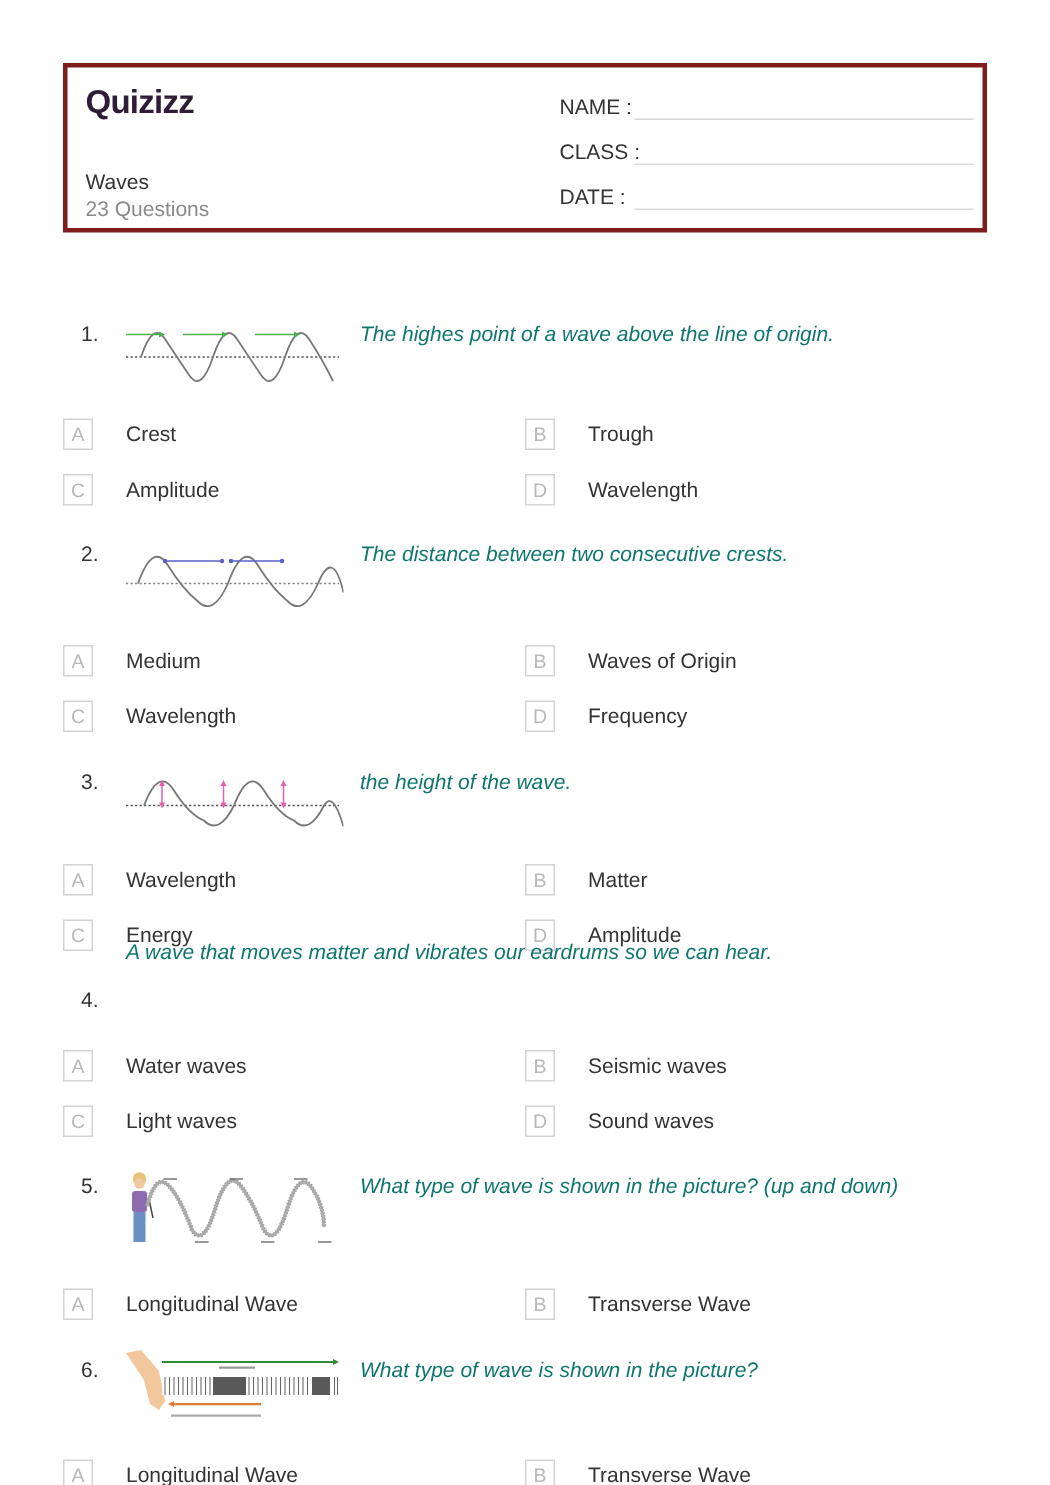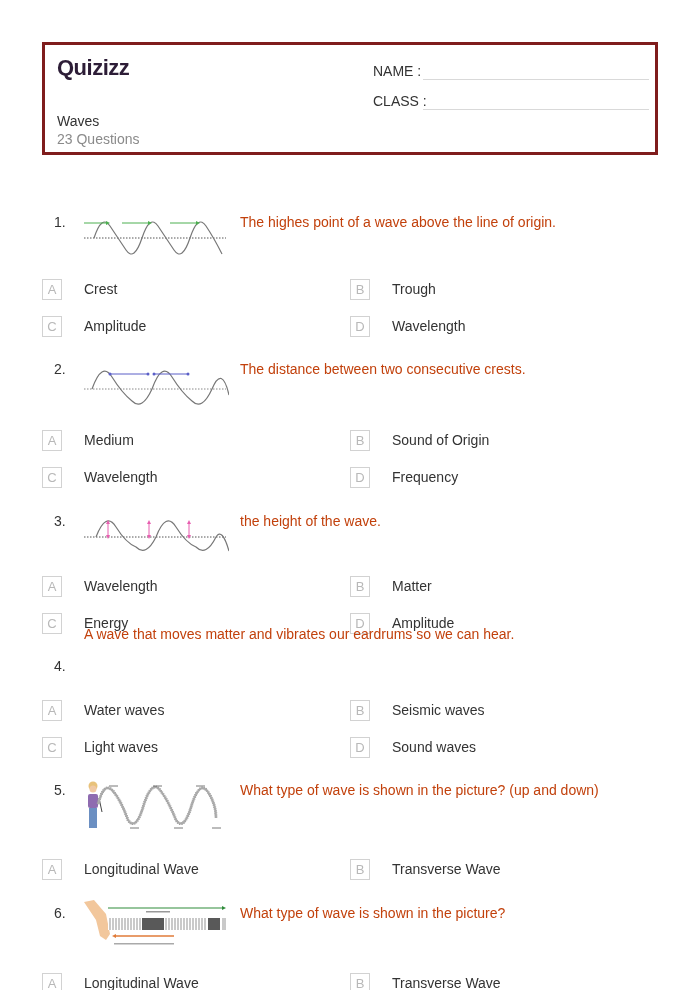--- a/index.html
+++ b/index.html
@@ -12,21 +12,21 @@
   }
   .logo { position: absolute; left: 12px; top: 10px; font-size: 22px; font-weight: bold; color: #2d1d37; letter-spacing: -0.5px; }
   .title { position: absolute; left: 12px; top: 68px; font-size: 14px; color: #333; }
   .subtitle { position: absolute; left: 12px; top: 86px; font-size: 14px; color: #8a8a8a; }
 
   .field { position: absolute; left: 328px; height: 20px; width: 276px; font-size: 14px; color: #333; }
   .field .lbl { position: absolute; left: 0; top: 0; }
   .field .line { position: absolute; left: 50px; right: 0; top: 16px; border-bottom: 1px solid #d9d9d9; }
 
   .qnum { position: absolute; left: 54px; font-size: 14px; color: #333; }
-  .qtext { position: absolute; left: 240px; font-size: 14px; color: #c2410c; white-space: nowrap; }
+  .qtext { position: absolute; left: 240px; font-size: 14px; color: #0f766e; white-space: nowrap; font-style: italic; }
   .qtext.full { left: 84px; }
   .qimg { position: absolute; left: 84px; }
 
   .opt { position: absolute; height: 22px; }
   .opt .box {
     position: absolute; left: 0; top: 0; width: 20px; height: 21px;
     border: 1px solid #d2d2d2; color: #b8b8b8; font-size: 13px; text-align: center; line-height: 19px;
   }
   .opt .txt { position: absolute; left: 42px; top: 2px; font-size: 14px; color: #333; white-space: nowrap; }
 </style>
@@ -37,20 +37,24 @@
   <div class="logo">Quizizz</div>
   <div class="title">Waves</div>
   <div class="subtitle">23 Questions</div>
 
   <div class="field" style="top:18px;">
     <span class="lbl">NAME :</span>
     <span class="line"></span>
   </div>
   <div class="field" style="top:48px;">
     <span class="lbl">CLASS :</span>
+    <span class="line"></span>
+  </div>
+  <div class="field" style="top:78px;">
+    <span class="lbl">DATE  :</span>
     <span class="line"></span>
   </div>
 </div>
 
 <div>
   <span class="qnum" style="top:214px;">1.</span>
   <svg class="qimg" style="top:214px;" width="145" height="44" viewBox="0 0 145 44">
     <line x1="0" y1="24" x2="142" y2="24" stroke="#555" stroke-width="1" stroke-dasharray="1.5,1.5"></line>
     <path d="M10,24 Q18,0 26,12 T42,36 Q50,48 58,24 Q66,0 74,12 T90,36 Q98,48 106,24 Q114,0 122,12 T138,40" fill="none" stroke="#777" stroke-width="1.2"></path>
     <line x1="0" y1="9" x2="22" y2="9" stroke="#4caf50" stroke-width="1"></line>
@@ -93,21 +97,21 @@
       <circle cx="104" cy="9" r="1.5" fill="#5b5fc7"></circle>
   </svg>
   <span class="qtext" style="top:361px;">The distance between two consecutive crests.</span>
 
   <div class="opt" style="left:42px; top:430px;">
     <span class="box">A</span>
     <span class="txt">Medium</span>
   </div>
   <div class="opt" style="left:350px; top:430px;">
     <span class="box">B</span>
-    <span class="txt">Sound of Origin</span>
+    <span class="txt">Waves of Origin</span>
   </div>
   <div class="opt" style="left:42px; top:467px;">
     <span class="box">C</span>
     <span class="txt">Wavelength</span>
   </div>
   <div class="opt" style="left:350px; top:467px;">
     <span class="box">D</span>
     <span class="txt">Frequency</span>
   </div>
 </div>

